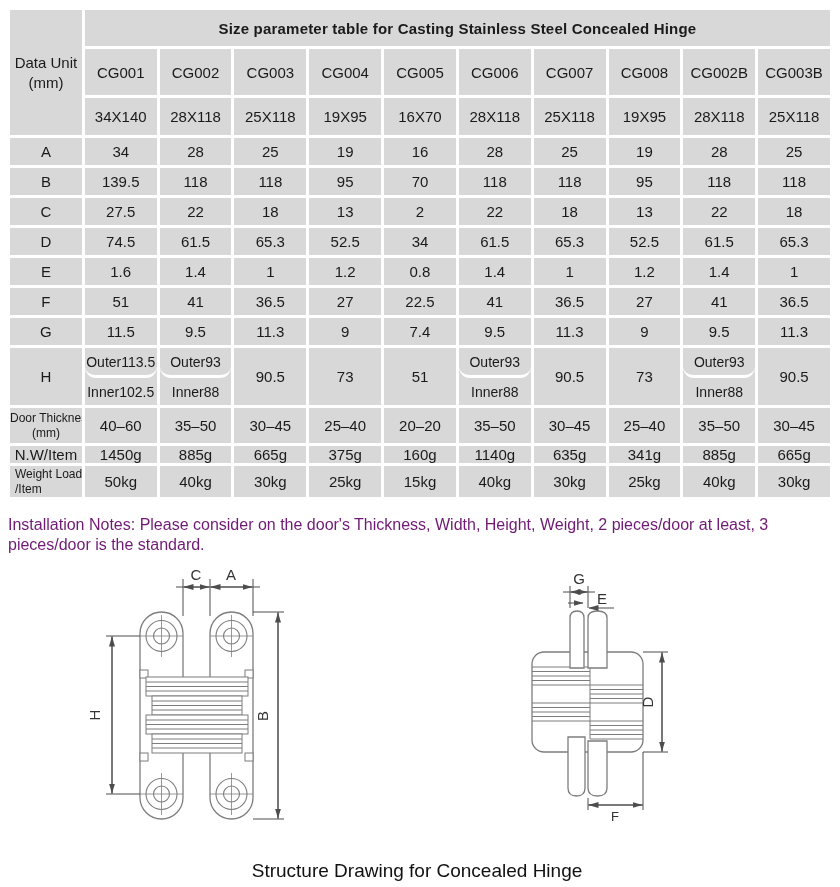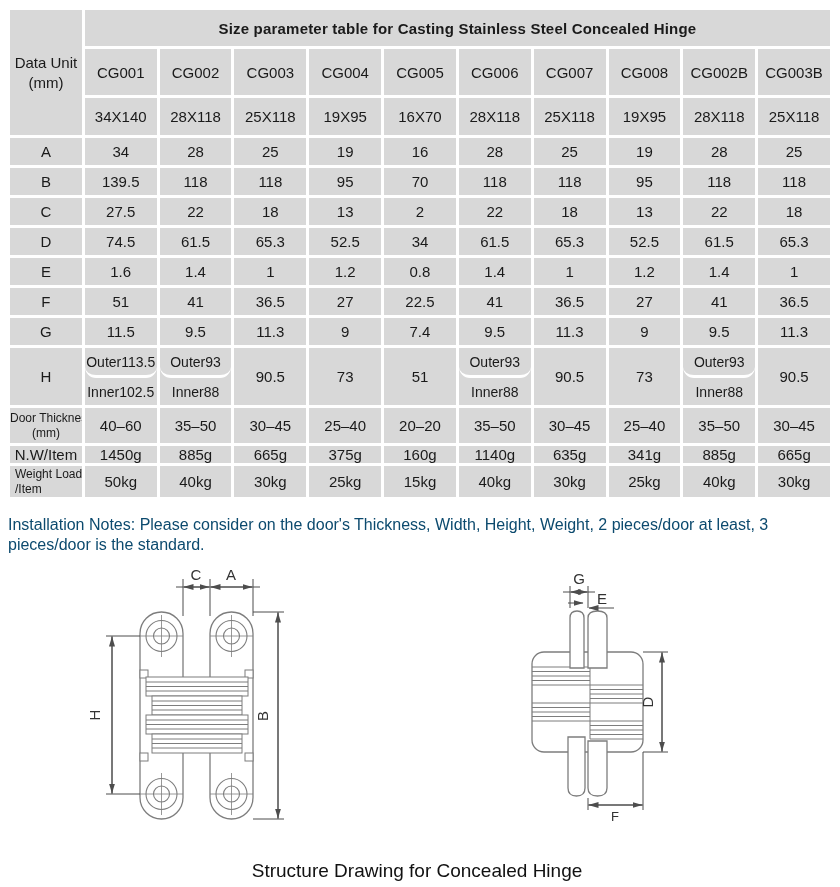--- a/index.html
+++ b/index.html
@@ -29,21 +29,21 @@
   tr.tr-h td{height:57px;}
   tr.tr-door td{height:35px;}
   tr.tr-nw td{height:15px;}
   tr.tr-wt td{height:31px;}
   td.splitcell{padding:0;}
   .split{display:flex;flex-direction:column;height:57px;}
   .split .half{flex:1;display:flex;align-items:center;justify-content:center;font-size:14px;border-radius:11px;}
   .split .half.top{border-bottom:3px solid #ffffff;}
   
   .notes{
-    width:786px;margin:15px 0 0 8px;font-size:16px;line-height:1.28;color:#0c4a6e;
+    width:786px;margin:15px 0 0 8px;font-size:16px;line-height:1.28;color:#701a75;
   }
   
   .drawing-wrap{margin-top:8px;}
   svg text{font-family:"Liberation Sans",sans-serif;fill:#333;}
   .caption{
     width:834px;text-align:center;font-size:19px;color:#111;margin-top:0px;
   }
 </style>
 </head>
 <body>

